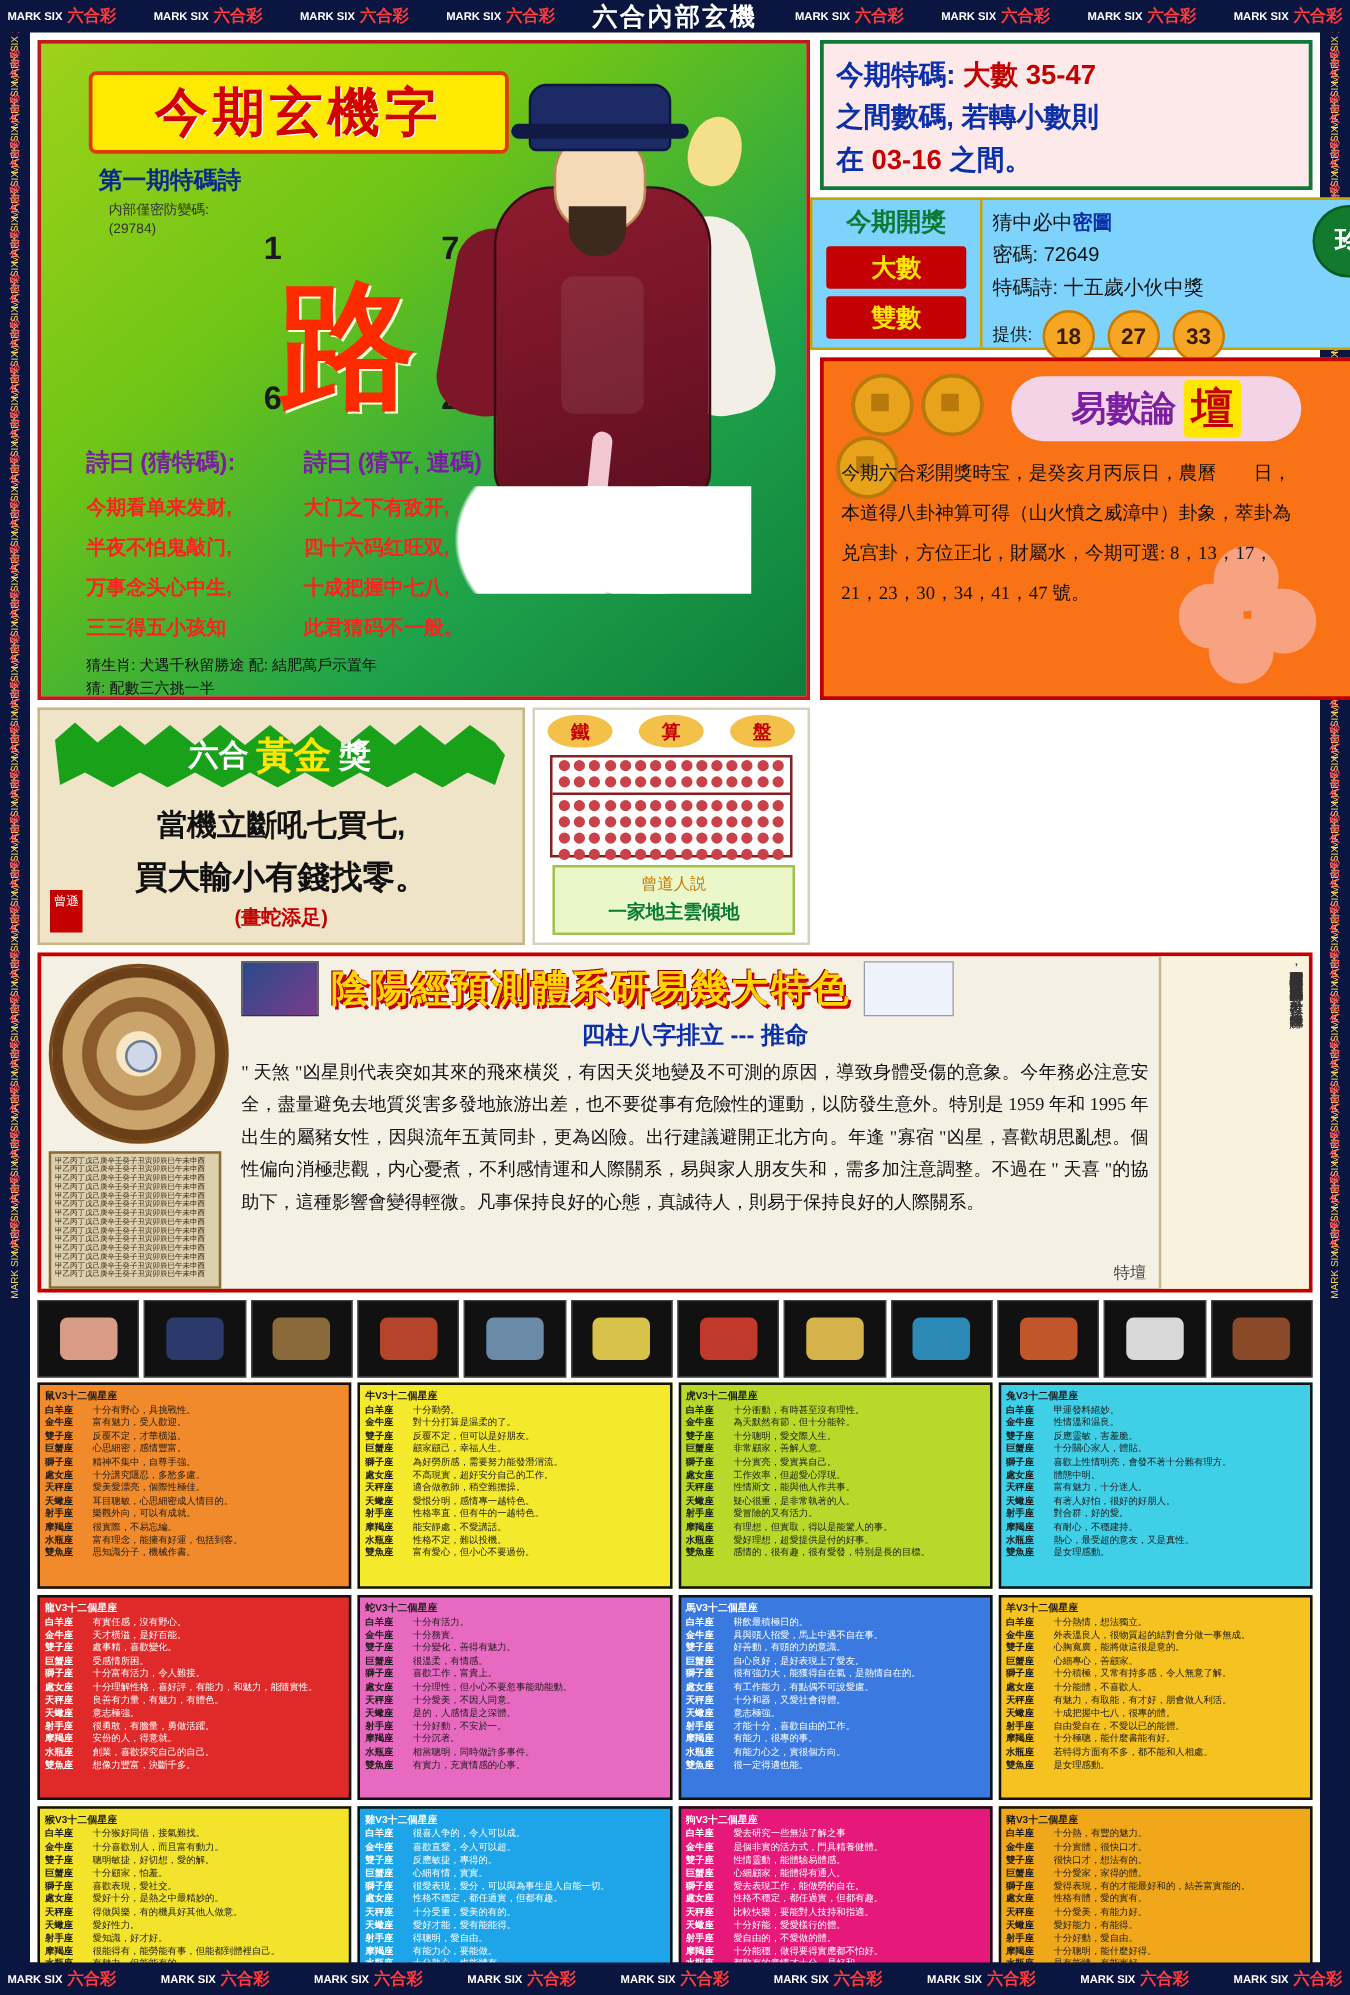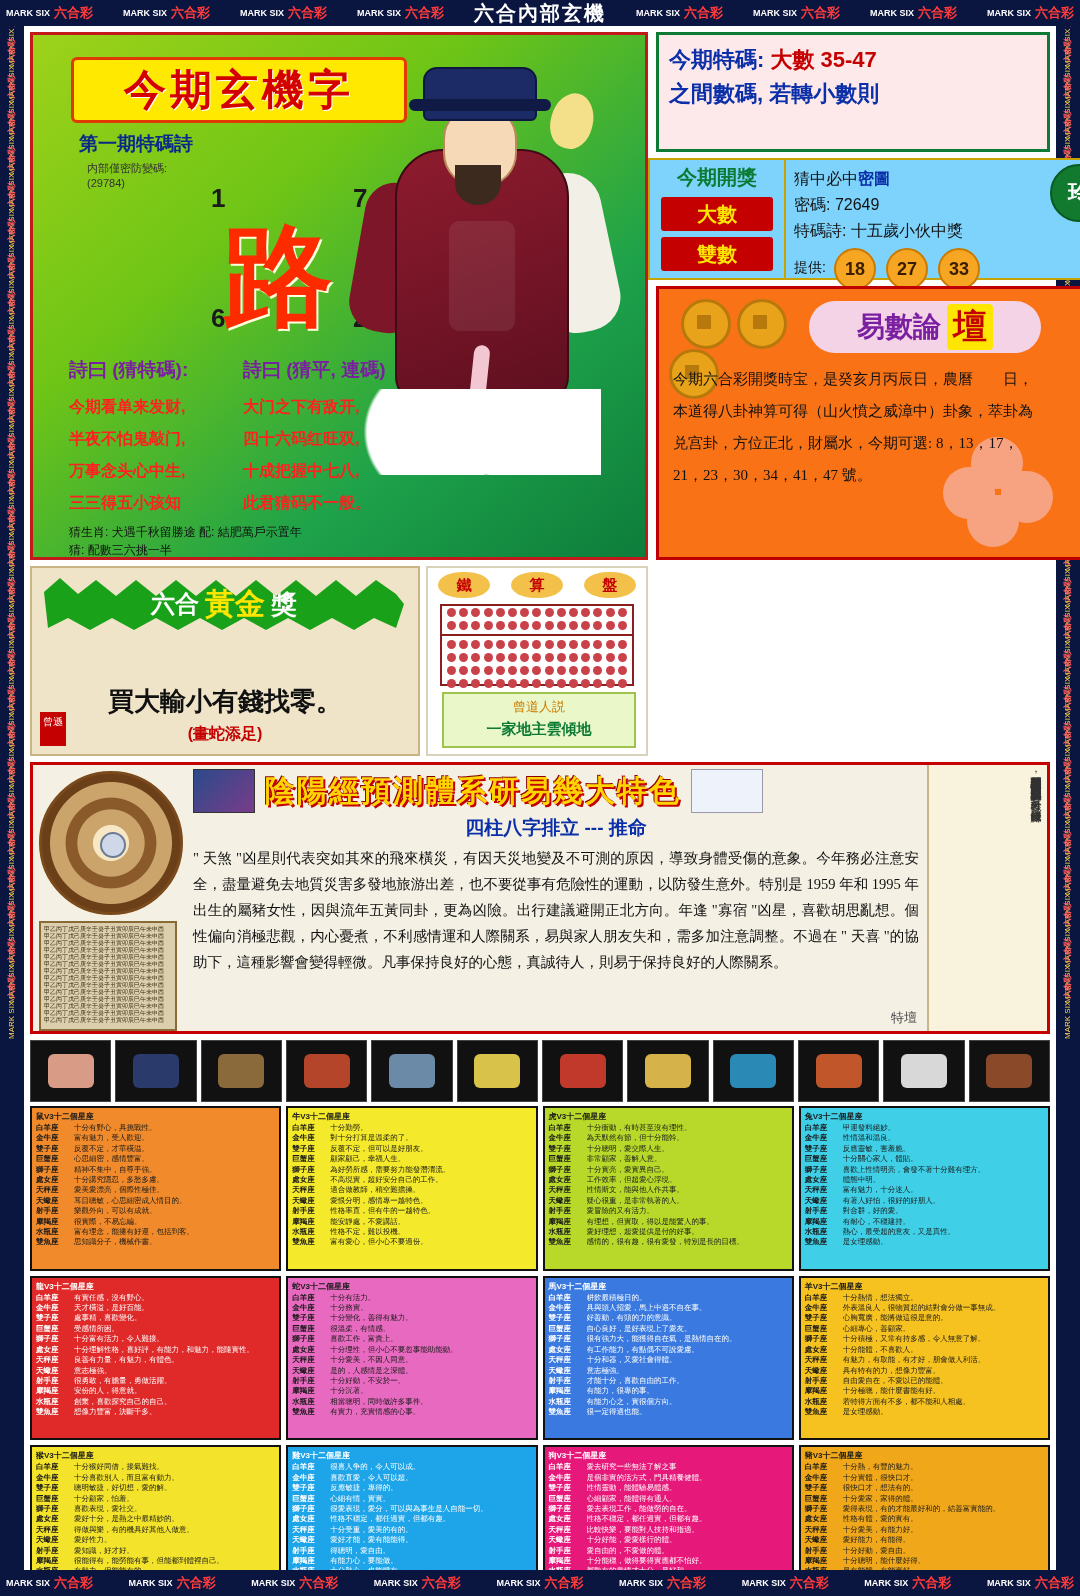--- a/index.html
+++ b/index.html
@@ -386,20 +386,23 @@
         <div class="d-cloud"></div>
       </div>
     </div>
 
     <div class="tema">
       <div class="tema-text">
         <div>
           <span>今期特碼: </span><span class="hl">大數 35-47</span>
         </div>
         <div>之間數碼, 若轉小數則</div>
+        <div>
+          <span>在 </span><span class="hl">03-16</span><span> 之間。</span>
+        </div>
       </div>
     </div>
 
     <div class="draw">
       <div class="draw-left">
         <div class="dl-title">今期開獎</div>
         <div class="dl-btn">大數</div>
         <div class="dl-btn">雙數</div>
       </div>
       <div class="draw-right">
@@ -442,20 +445,21 @@
         </div>
       <div class="forum-body">今期六合彩開獎時宝，是癸亥月丙辰日，農曆　　日，本道得八卦神算可得（山火憤之威漳中）卦象，萃卦為兑宫卦，方位正北，財屬水，今期可選: 8，13，17，21，23，30，34，41，47 號。</div>
     </div>
 
     <div class="gold">
       <div class="gold-band">
         <span class="g1">六合</span>
         <span class="g2">黃金</span>
         <span class="g3">獎</span>
       </div>
+      <div class="gold-l1">當機立斷吼七買七,</div>
       <div class="gold-l2">買大輸小有錢找零。</div>
       <div class="gold-l3">(畫蛇添足)</div>
       <div class="gold-stamp">曾遜</div>
     </div>
 
     <div class="abacus-wrap">
       <div class="ab-caps">
         <span class="ab-cap">鐵</span>
         <span class="ab-cap">算</span>
         <span class="ab-cap">盤</span>
@@ -1043,21 +1047,21 @@
           <div class="zrow">
             <span class="zs">處女座</span>
             <span class="zd">十分能體，不喜歡人。</span>
           </div>
           <div class="zrow">
             <span class="zs">天秤座</span>
             <span class="zd">有魅力，有取能，有才好，朋會做人利活。</span>
           </div>
           <div class="zrow">
             <span class="zs">天蠍座</span>
-            <span class="zd">具有特有的力，想像力豐富。</span>
+            <span class="zd">十成把握中七八，很專的體。</span>
           </div>
           <div class="zrow">
             <span class="zs">射手座</span>
             <span class="zd">自由愛自在，不愛以已的能體。</span>
           </div>
           <div class="zrow">
             <span class="zs">摩羯座</span>
             <span class="zd">十分極聰，能什麼書能有好。</span>
           </div>
           <div class="zrow">

